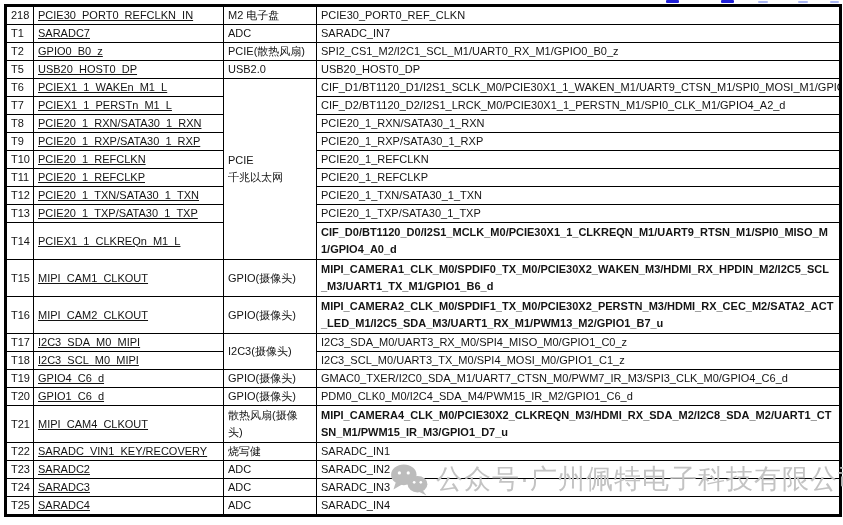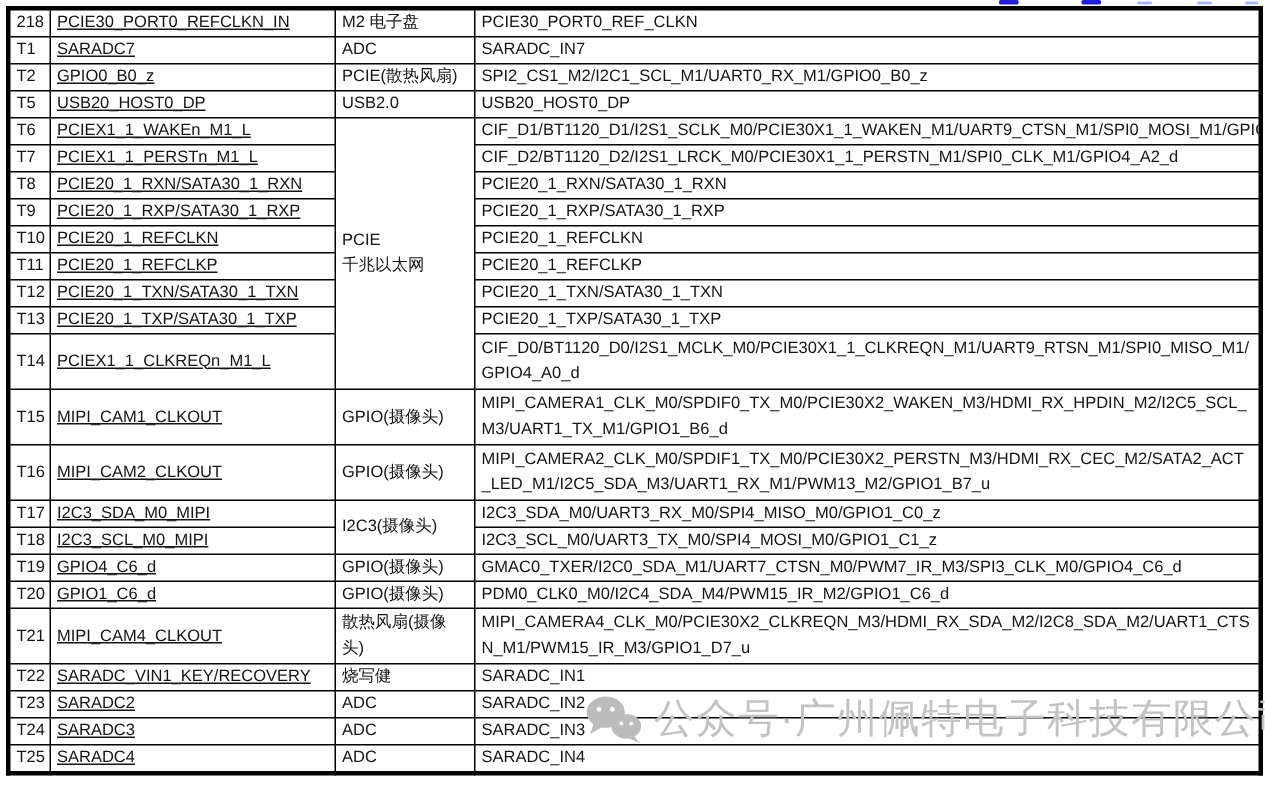--- a/index.html
+++ b/index.html
@@ -17,21 +17,21 @@
     border:1.5px solid #000;
     font-size:11px;line-height:17px;color:#141414;
     padding:0 4px;vertical-align:middle;overflow:hidden;
   }
   tr{height:18px;}
   tr.tall{height:37px;}
   td.pin-cell{padding-left:4px;}
   td.signal-cell{white-space:nowrap;text-decoration:underline;}
   td.function-cell{white-space:pre-line;margin-top:23px;}
   td.detail-cell{white-space:nowrap;}
-  tr.tall td.detail-cell{white-space:normal;word-break:break-all;line-height:17.5px;}
+  tr.tall td.detail-cell{white-space:normal;word-break:break-all;line-height:17.5px;font-weight:bold;}
   
   .artifact{position:absolute;top:0;height:3px;border-radius:1px;}
   .artifact.strong{background:#1f1fd8;}
   .artifact.faint{background:#aab6f2;}
   
   .watermark{
     position:absolute;left:390px;top:461px;z-index:5;
     display:flex;align-items:center;gap:8px;
     pointer-events:none;
   }

